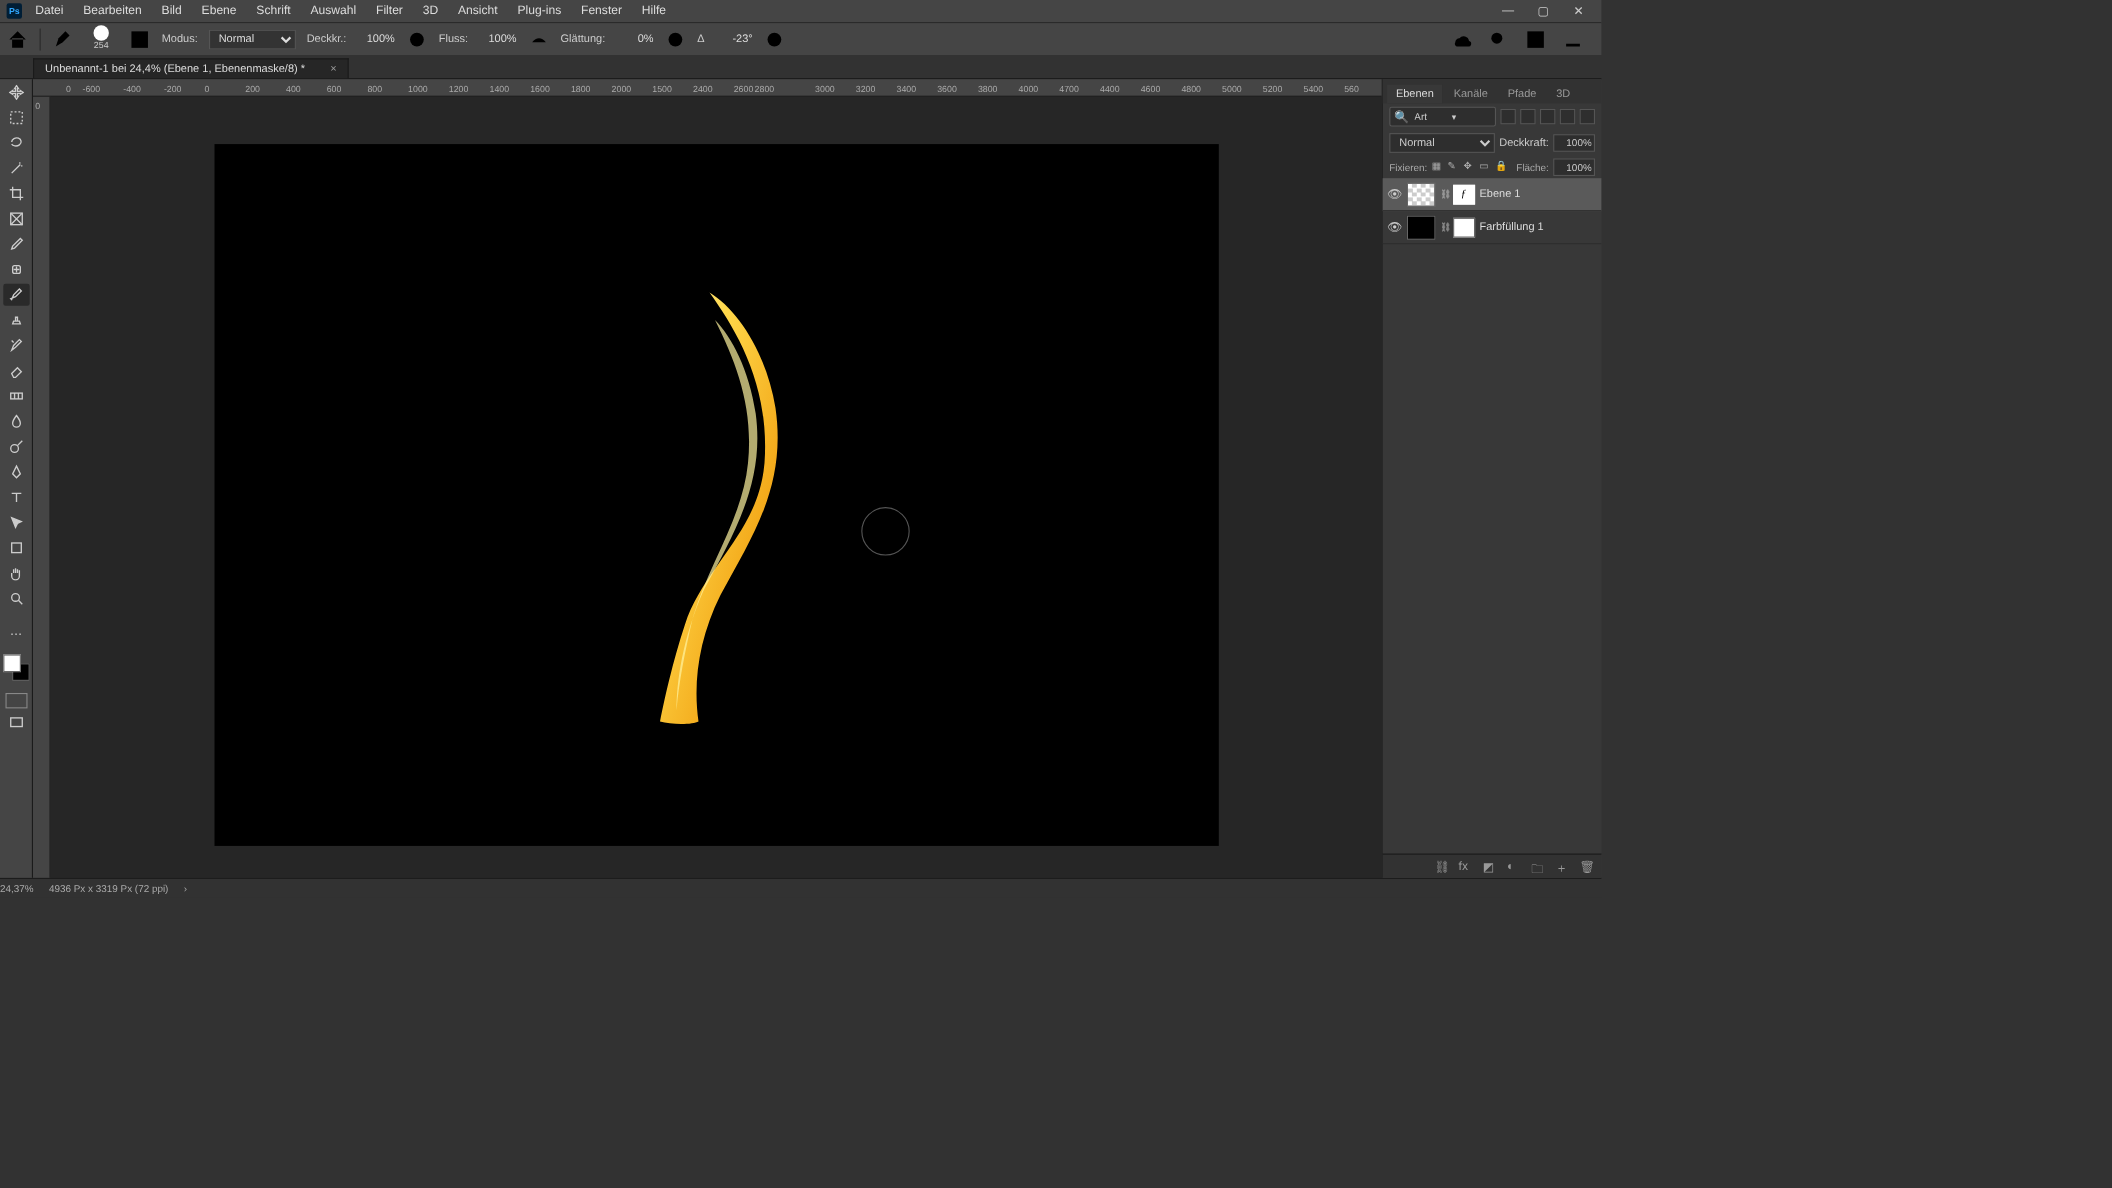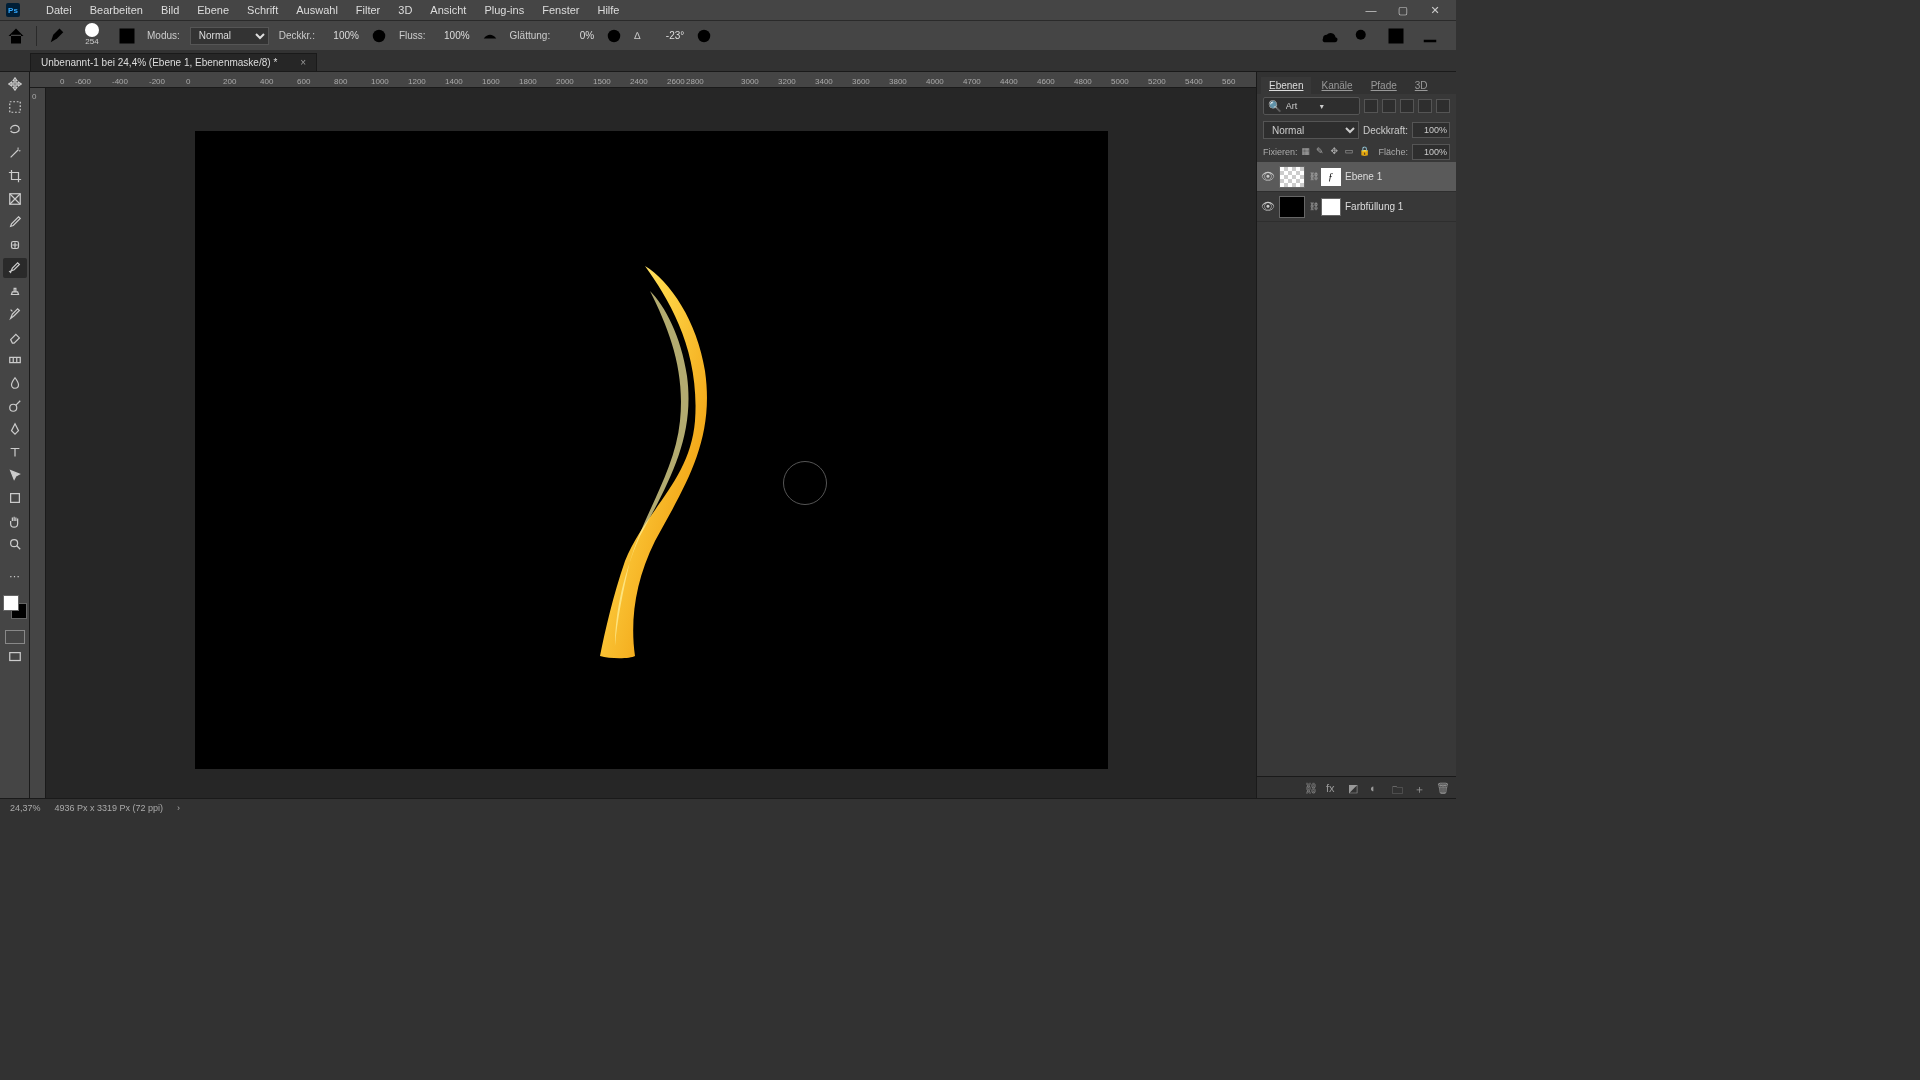--- a/index.html
+++ b/index.html
@@ -1,20 +1,20 @@
 <!DOCTYPE html>
 <html><head>
 <meta charset="utf-8">
 <style>
 * { margin: 0; padding: 0; box-sizing: border-box; font-family: -apple-system, "Segoe UI", Tahoma, sans-serif; }
 body { background: #323232; color: #ccc; width: 1456px; height: 816px; overflow: hidden; font-size: 11px; position: relative; }
 
 
 .menu-bar { height: 20px; background: #454545; display: flex; align-items: center; padding: 0 6px; gap: 2px; }
-.menu-bar .logo { width: 14px; height: 14px; background: #001e36; color: #31a8ff; font-size: 8px; font-weight: bold; display: flex; align-items: center; justify-content: center; border-radius: 2px; margin-right: 16px; }
+.menu-bar .logo { width: 14px; height: 14px; background: #001e36; color: #31a8ff; font-size: 8px; font-weight: bold; display: flex; align-items: center; justify-content: center; border-radius: 2px; margin-right: 2px; }
 .menu-bar .mi { padding: 2px 8px; color: #ddd; cursor: default; }
 .menu-bar .spacer { flex: 1; }
 .win-btn { width: 30px; text-align: center; color: #ccc; }
 
 
 .options-bar { height: 30px; background: #454545; border-top: 1px solid #2a2a2a; display: flex; align-items: center; padding: 0 6px; gap: 10px; }
 .opt-icon { width: 20px; height: 20px; display: flex; align-items: center; justify-content: center; color: #ccc; }
 .brush-preview { width: 30px; height: 26px; display: flex; flex-direction: column; align-items: center; }
 .brush-dot { width: 14px; height: 14px; background: #fff; border-radius: 50%; }
 .brush-size { font-size: 8px; color: #ccc; }
@@ -50,21 +50,21 @@
 .ruler-v { width: 16px; background: #454545; border-right: 1px solid #1a1a1a; font-size: 8px; color: #aaa; position: relative; }
 .ruler-v span { position: absolute; left: 2px; }
 .canvas-vp { flex: 1; background: #262626; display: flex; align-items: flex-start; justify-content: center; padding-top: 43px; position: relative; }
 .canvas { width: 913px; height: 638px; background: #000; position: relative; }
 .flame { position: absolute; left: 380px; top: 130px; width: 160px; height: 400px; }
 .brush-cursor { position: absolute; left: 588px; top: 330px; width: 44px; height: 44px; border: 1px solid #555; border-radius: 50%; }
 
 
 .panels { width: 200px; background: #383838; border-left: 1px solid #1a1a1a; display: flex; flex-direction: column; }
 .panel-tabs { height: 22px; background: #323232; display: flex; align-items: flex-end; padding-left: 4px; gap: 2px; }
-.ptab { padding: 3px 8px; font-size: 10px; color: #999; text-decoration: underline; }
+.ptab { padding: 3px 8px; font-size: 10px; color: #999; }
 .ptab.active { background: #383838; color: #ddd; }
 .panel-row { display: flex; align-items: center; padding: 3px 6px; gap: 4px; }
 .search { display: flex; align-items: center; background: #2e2e2e; border: 1px solid #555; border-radius: 2px; padding: 1px 4px; gap: 4px; flex: 1; height: 18px; }
 .search input { background: transparent; border: none; color: #ccc; width: 30px; font-size: 9px; }
 .filter-ic { width: 14px; height: 14px; background: #2e2e2e; border: 1px solid #555; }
 .psel { background: #2e2e2e; border: 1px solid #555; color: #ccc; font-size: 10px; flex: 1; height: 18px; padding: 0 4px; }
 .pnum { background: #2e2e2e; border: 1px solid #555; color: #ccc; font-size: 9px; width: 38px; height: 16px; text-align: right; padding-right: 2px; }
 .lock-row { font-size: 9px; color: #aaa; display: flex; align-items: center; gap: 4px; padding: 2px 6px; }
 .lock-ic { width: 12px; height: 12px; display: inline-block; }
 
@@ -78,21 +78,21 @@
 .mask-thumb { width: 20px; height: 18px; background: #fff; border: 1px solid #666; position: relative; }
 .mask-thumb.sel { border: 1.5px solid #fff; }
 .mask-thumb .mini { position: absolute; top: 2px; left: 6px; font-size: 10px; color: #000; font-style: italic; font-family: serif; }
 .link-ic { width: 8px; font-size: 8px; color: #ccc; }
 .lyr-name { font-size: 10px; color: #ddd; }
 
 .layer-footer { height: 22px; background: #323232; border-top: 1px solid #1a1a1a; display: flex; align-items: center; justify-content: flex-end; gap: 10px; padding: 0 8px; }
 .lf-ic { width: 12px; height: 12px; color: #999; }
 
 
-.status { height: 18px; background: #323232; border-top: 1px solid #1a1a1a; display: flex; align-items: center; padding: 0 10px; gap: 14px; font-size: 9px; color: #aaa; }
+.status { height: 18px; background: #323232; border-top: 1px solid #1a1a1a; display: flex; align-items: center; padding: 0 0; gap: 14px; font-size: 9px; color: #aaa; }
 </style>
 </head>
 <body>
 
 <div class="menu-bar">
   <div class="logo">Ps</div>
   <div class="mi">Datei</div>
   <div class="mi">Bearbeiten</div>
   <div class="mi">Bild</div>
   <div class="mi">Ebene</div>

